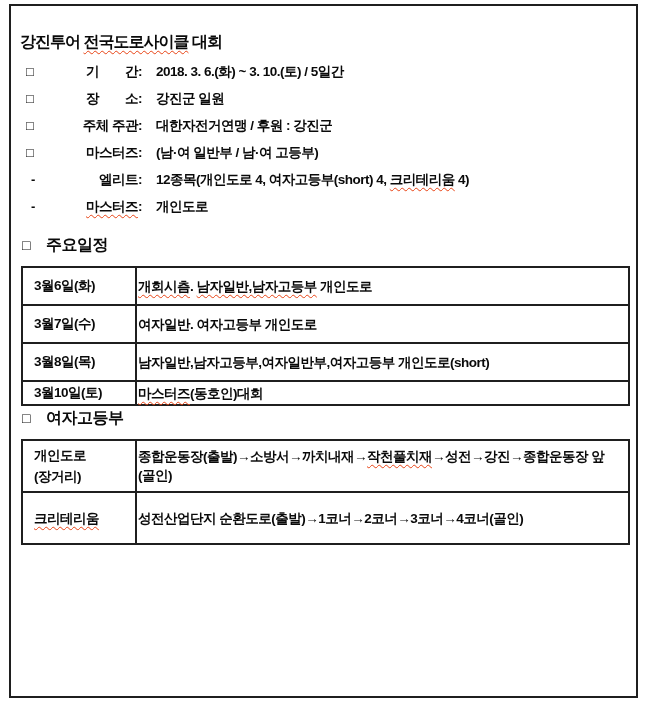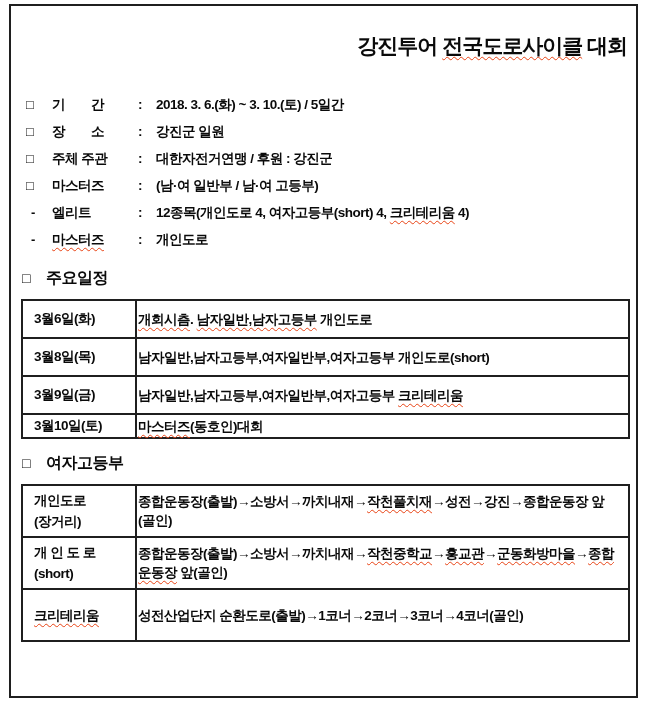--- a/index.html
+++ b/index.html
@@ -7,40 +7,40 @@
     width:647px;height:706px;position:relative;background:#ffffff;
     font-family:"Liberation Sans","DejaVu Sans",sans-serif;
     color:var(--txt,#0a0a0a);
   }
   .page{
     position:absolute;left:9px;top:4px;width:629px;height:694px;
     box-sizing:border-box;border:2px solid var(--bdr,#1f1f1f);
     padding:18px 9px 0 9px;font-weight:700;overflow:hidden;
   }
   .title{
-    text-align:right;font-size:21px;letter-spacing:-1px;
-    margin-top:8px;margin-bottom:36px;white-space:pre;
+    text-align:left;font-size:16px;letter-spacing:-1px;
+    margin-top:8px;margin-bottom:10px;white-space:pre;
   }
   .info{margin-left:6px;}
   .iline{display:flex;align-items:baseline;height:27px;font-size:13.5px;letter-spacing:-0.5px;}
   .bullet{width:26px;flex:none;font-size:13px;}
   .bullet.dash{padding-left:5px;box-sizing:border-box;}
-  .ilabel{width:86px;flex:none;white-space:pre;}
+  .ilabel{width:86px;flex:none;white-space:pre;text-align:right;}
   .colon{width:18px;flex:none;text-align:left;}
   .ival{flex:1;white-space:pre-wrap;}
   .sec-heading{display:flex;align-items:baseline;font-size:16px;letter-spacing:-0.5px;margin:10px 0 10px 2px;}
   .sec-heading .bullet{width:24px;font-size:14px;}
   table{border-collapse:collapse;width:609px;table-layout:fixed;margin-left:1px;}
   td{border:2px solid var(--bdr,#1f1f1f);font-size:13.5px;letter-spacing:-0.5px;vertical-align:middle;font-weight:700;}
   col.c1{width:114px;}
   .datec{padding-left:11px;}
   .contc{padding-right:10px;line-height:19px;}
   .labelc{padding-left:11px;line-height:21px;}
   tr.h38{height:38px;} tr.h50{height:38px;} tr.h40{height:24px;} tr.h52{height:52px;}
-  .sched{margin-bottom:14px;}
+  .sched{margin-bottom:2px;}
   .course-wrap{margin-top:2px;}
   .sq{
     text-decoration-line:underline;
     text-decoration-style:wavy;
     text-decoration-color:var(--sq,#e84315);
     text-decoration-thickness:1px;
     text-underline-offset:3px;
   }
   .seg{text-decoration:none;}
 </style>
@@ -98,27 +98,27 @@
   <table class="sched">
     <colgroup>
         <col class="c1">
         <col>
       </colgroup>
     <tbody>
       <tr class="h38">
         <td class="datec">3월6일(화)</td>
         <td class="contc"><span class="sq">개회시츰</span><span class="seg">. </span><span class="sq">남자일반,남자고등부</span><span class="seg"> 개인도로</span></td>
       </tr>
+      <tr class="h38">
+        <td class="datec">3월7일(수)</td>
+        <td class="contc"><span class="seg">여자일반. 여자고등부 개인도로</span></td>
+      </tr>
       <tr class="h50">
         <td class="datec">3월8일(목)</td>
         <td class="contc"><span class="seg">남자일반,남자고등부,여자일반부,여자고등부 개인도로(short)</span></td>
-      </tr>
-      <tr class="h50">
-        <td class="datec">3월9일(금)</td>
-        <td class="contc"><span class="seg">남자일반,남자고등부,여자일반부,여자고등부 </span><span class="sq">크리테리움</span></td>
       </tr>
       <tr class="h40">
         <td class="datec">3월10일(토)</td>
         <td class="contc"><span class="sq">마스터즈</span><span class="seg">(동호인)대회</span></td>
       </tr>
     </tbody>
   </table>
 
   <div class="sec-heading course-wrap">
     <span class="bullet">□</span>
@@ -133,27 +133,20 @@
     <tbody>
       <tr class="h52">
         <td class="labelc">
           <div><span class="seg">개인도로</span></div>
           <div>(장거리)</div>
         </td>
         <td class="contc"><span class="seg">종합운동장(출발)→소방서→까치내재→</span><span class="sq">작천풀치재</span><span class="seg">→성전→강진→종합운동장 앞(골인)</span></td>
       </tr>
       <tr class="h52">
         <td class="labelc">
-          <div><span class="seg">개 인 도 로</span></div>
-          <div>(short)</div>
-        </td>
-        <td class="contc"><span class="seg">종합운동장(출발)→소방서→까치내재→</span><span class="sq">작천중학교</span><span class="seg">→</span><span class="sq">흥교관</span><span class="seg">→</span><span class="sq">군동화방마을</span><span class="seg">→</span><span class="sq">종합운동장</span><span class="seg"> 앞(골인)</span></td>
-      </tr>
-      <tr class="h52">
-        <td class="labelc">
           <div><span class="sq">크리테리움</span></div>
           <div></div>
         </td>
         <td class="contc"><span class="seg">성전산업단지 순환도로(출발)→1코너→2코너→3코너→4코너(골인)</span></td>
       </tr>
     </tbody>
   </table>
 
 </div>
 

